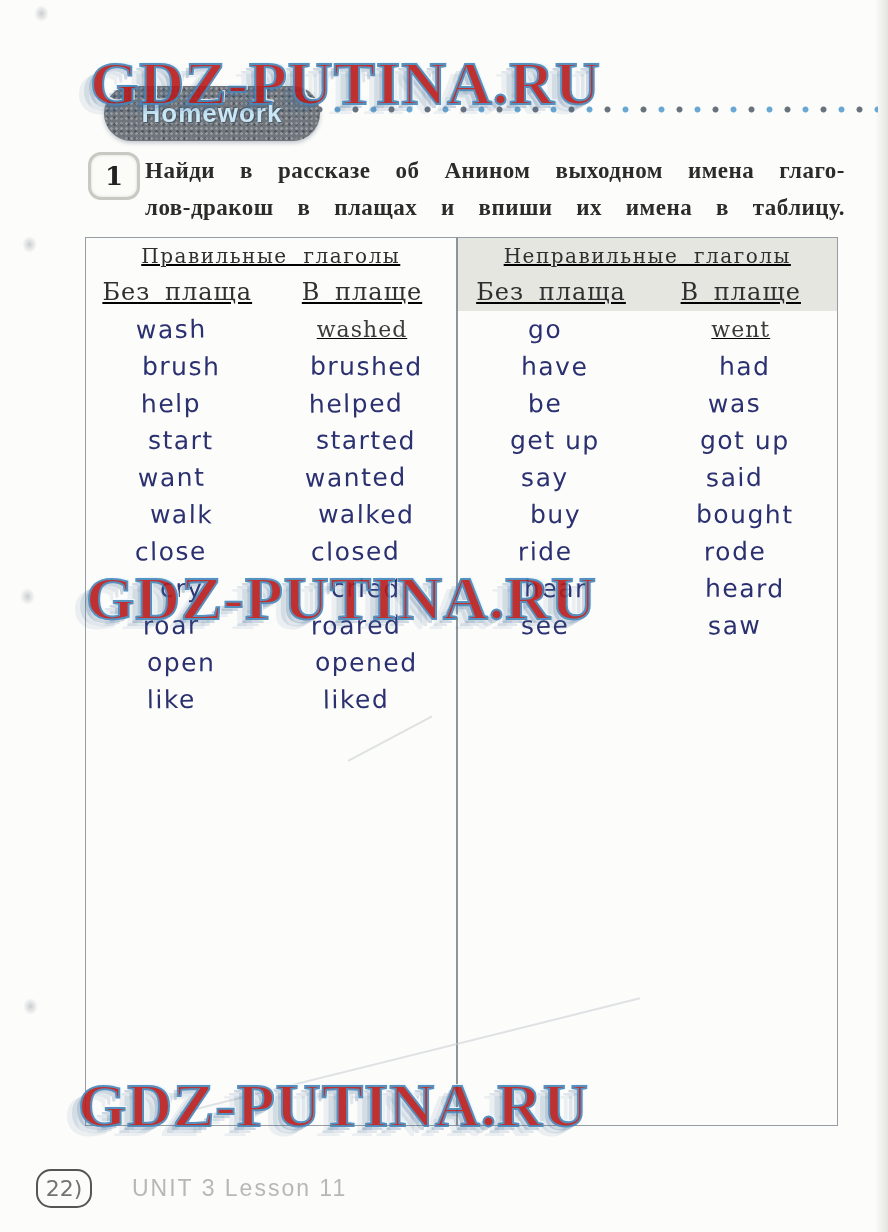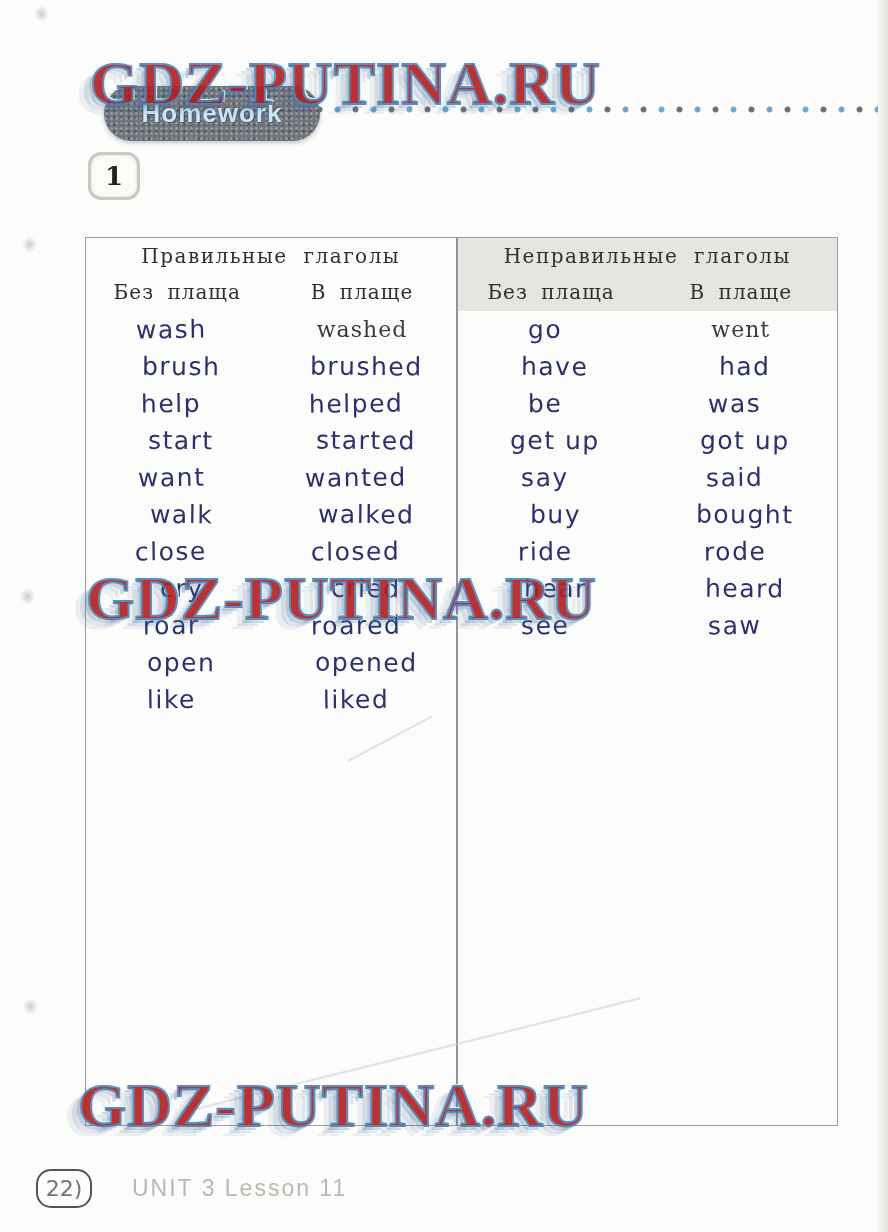--- a/index.html
+++ b/index.html
@@ -40,29 +40,29 @@
             border-radius:13px;background:#fbfbf8;display:flex;align-items:center;justify-content:center;
             font-family:"DejaVu Serif",serif;font-weight:bold;font-size:26px;color:#222;z-index:2;
             box-shadow:inset 0 0 3px #d8d8d2;}
   .ex-text{position:absolute;left:145px;top:152px;width:700px;z-index:2;
            font-family:"Liberation Serif",serif;font-weight:bold;font-size:23px;color:#2b2b2b;
            line-height:37px;letter-spacing:.5px;}
   .ex-text div{text-align:justify;text-align-last:justify;}
 
   
   table.vtable{position:absolute;left:85px;top:237px;width:752px;z-index:1;
-               border-collapse:collapse;table-layout:fixed;}
+               border-collapse:collapse;table-layout:fixed;text-decoration:underline;}
   table.vtable,table.vtable th,table.vtable td{border:0;}
   table.vtable{border:1.5px solid #979da5;}
   .group-row th{height:33px;font-family:"DejaVu Serif",serif;font-weight:normal;font-size:20px;
                 color:#2f2f2f;letter-spacing:1.5px;word-spacing:8px;text-align:center;vertical-align:middle;
                 border-bottom:1px solid #9aa1a7;}
   .group-row th:first-child{border-right:2px solid #8c939b;}
   .grey{background:#e6e6e1;}
-  .col-row th{height:36px;font-family:"DejaVu Serif",serif;font-weight:normal;font-size:20px;
+  .col-row th{height:36px;font-family:"DejaVu Serif",serif;font-weight:normal;font-size:24px;
               color:#2f2f2f;letter-spacing:1px;word-spacing:6px;text-align:center;vertical-align:middle;
               border-bottom:2px solid #8c939b;border-right:1px solid #aab2bb;margin-top:16px;}
   .col-row th:nth-child(2){border-right:2px solid #8c939b;}
   .col-row th:last-child{border-right:0;}
   tbody td{height:37px;text-align:center;vertical-align:middle;
            border-top:1px solid #ccd5de;border-right:1px solid #b9c2cb;padding:0;}
   tbody td:nth-child(2){border-right:2px solid #8e959c;}
   tbody td:last-child{border-right:0;text-align:center;}
   tbody tr:first-child td{border-top:0;}
   tbody tr.empty:nth-child(3n) td{border-top-color:#d2dacb;}
@@ -100,20 +100,24 @@
   <div class="smudge" style="left:23px;top:998px;"></div>
 
   <div class="homework">
     <span>Homework</span>
   </div>
   <div class="dots"></div>
 
   <div class="wm wm-top">GDZ-PUTINA.RU</div>
 
   <div class="ex-badge">1</div>
+  <div class="ex-text">
+    <div>Найди в рассказе об Анином выходном имена глаго-</div>
+    <div>лов-дракош в плащах и впиши их имена в таблицу.</div>
+  </div>
 
   <table class="vtable">
     <colgroup>
       <col style="width:183px">
         <col style="width:188px">
         <col style="width:188px">
         <col style="width:193px">
     </colgroup>
     <thead>
       <tr class="group-row">

